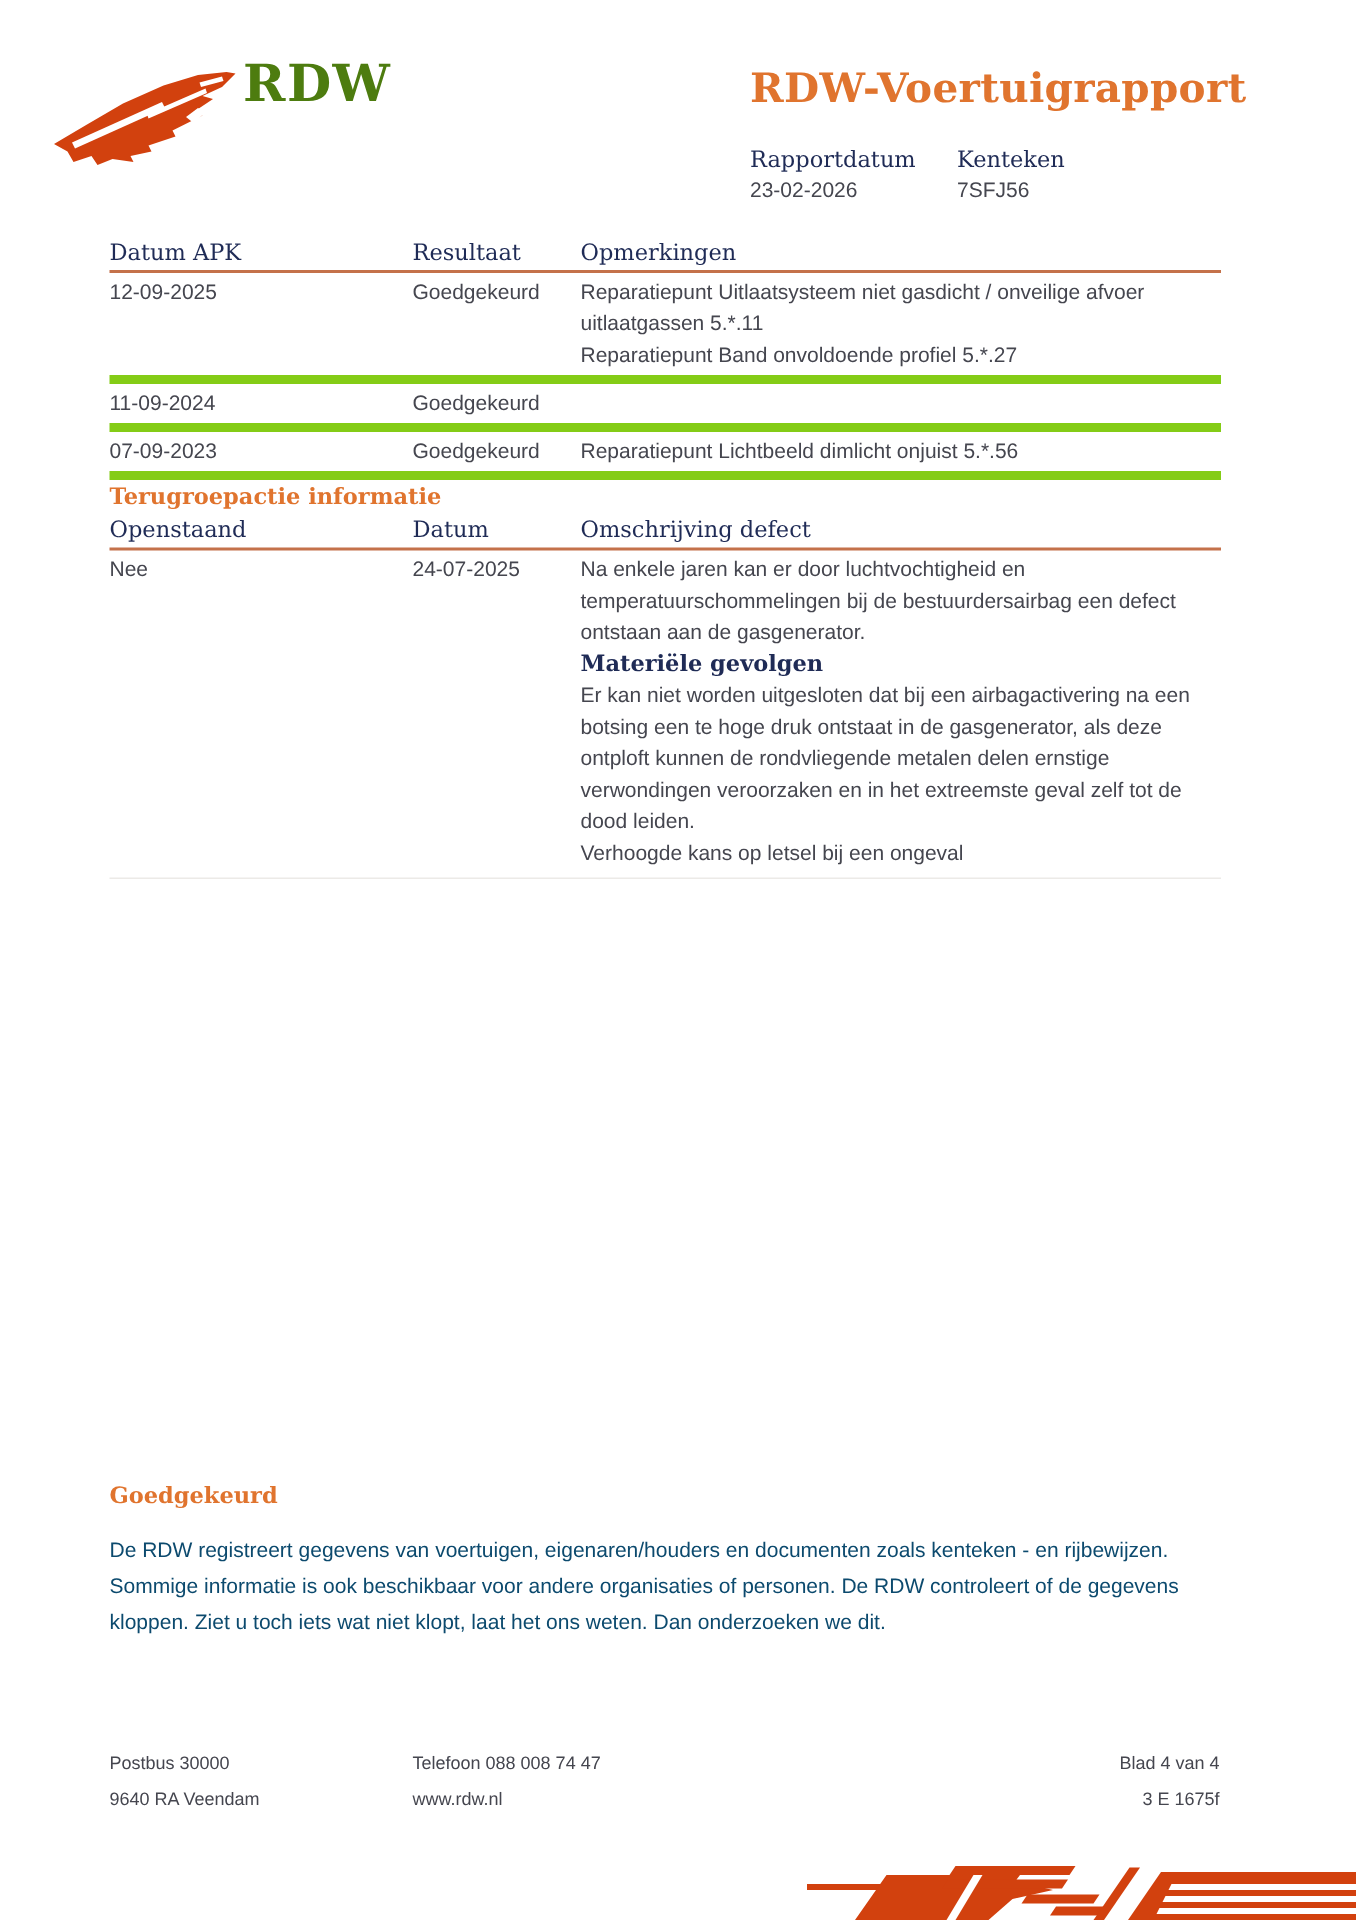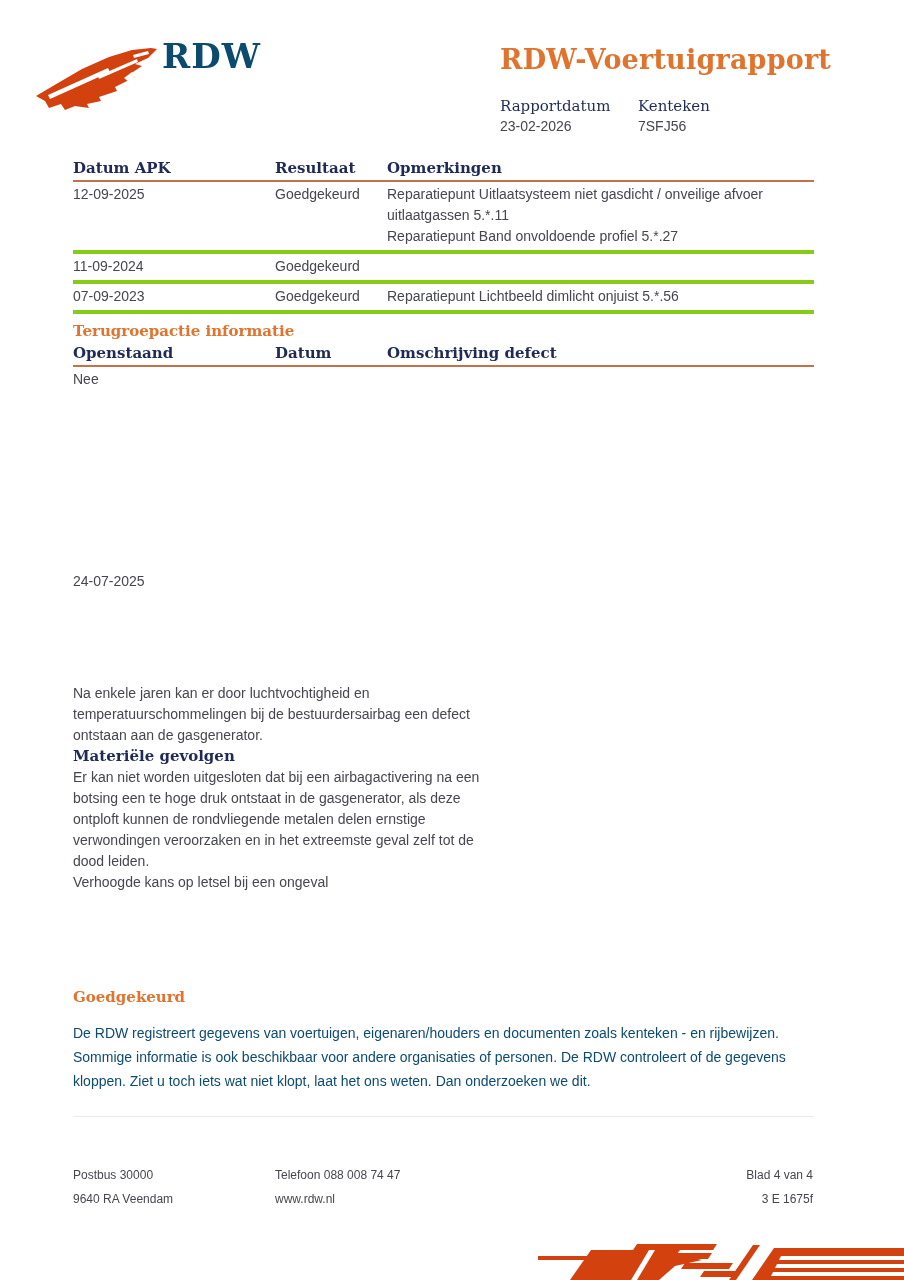--- a/index.html
+++ b/index.html
@@ -10,21 +10,21 @@
     overflow:hidden;
     font-family:"Liberation Sans",sans-serif;
     color:#45464f;
   }
   
   .hdr{position:absolute;top:0;left:0;right:0;height:160px;}
   .wing{position:absolute;left:36px;top:48px;}
   .logo-word{
     position:absolute;left:162px;top:36px;
     font-family:"DejaVu Serif",serif;font-weight:700;
-    font-size:34px;color:#0c4a6e;letter-spacing:1px;
+    font-size:34px;color:#4d7c0f;letter-spacing:1px;
   }
   .doc-title{
     position:absolute;left:500px;top:44px;margin:0;
     font-family:"DejaVu Serif",serif;font-weight:700;
     font-size:27px;color:#e0742e;letter-spacing:.2px;white-space:nowrap;
   }
   .meta-label{
     position:absolute;top:97px;
     font-family:"DejaVu Serif",serif;font-weight:400;
     font-size:15px;color:#1f2b56;
@@ -34,40 +34,40 @@
 
   
   .tbl{position:absolute;left:73px;width:741px;}
   .apk{top:159px;}
   .recall{top:322px;}
   .trow{display:flex;}
   .c1{width:202px;flex:0 0 202px;}
   .c2{width:112px;flex:0 0 112px;}
   .c3{width:427px;flex:0 0 427px;}
   .thead{
-    font-family:"DejaVu Serif",serif;font-weight:700;
+    font-family:"DejaVu Serif",serif;font-weight:400;
     font-size:15px;color:#1f2b56;
     padding-bottom:3px;border-bottom:2px solid #c4714a;
   }
   .tbody-row{
     font-size:14px;line-height:21px;color:#45464f;
-    padding:2px 0 3px 0;border-bottom:4px solid #84cc16;
+    padding:2px 0 3px 0;border-bottom:6px solid #84cc16;
   }
   .section-title{
     font-family:"DejaVu Serif",serif;font-weight:700;
     font-size:15px;color:#e0742e;margin:0 0 4px 0;
   }
   .sub-head{
     font-family:"DejaVu Serif",serif;font-weight:700;
     font-size:15px;color:#1f2b56;
   }
   .desc-block p{margin:0;}
   .gap21{}
   .gap4{margin-top:4px;}
-  .recall-row{border-bottom:1px solid #eceae7;padding:2px 0 6px 0;flex-direction:column;}
+  .recall-row{border-bottom:1px solid #eceae7;padding:2px 0 6px 0;}
 
   
   .proclaimer{position:absolute;left:73px;top:988px;width:742px;}
   .proclaimer p{margin:15px 0 0 0;font-size:14px;line-height:24px;color:#0c4a6e;}
 
   
   .pfooter{position:absolute;left:73px;right:91px;top:1168px;font-size:12px;color:#45464f;}
   .frow{position:relative;height:15px;margin-bottom:9px;}
   .fc1{position:absolute;left:0;}
   .fc2{position:absolute;left:202px;}

